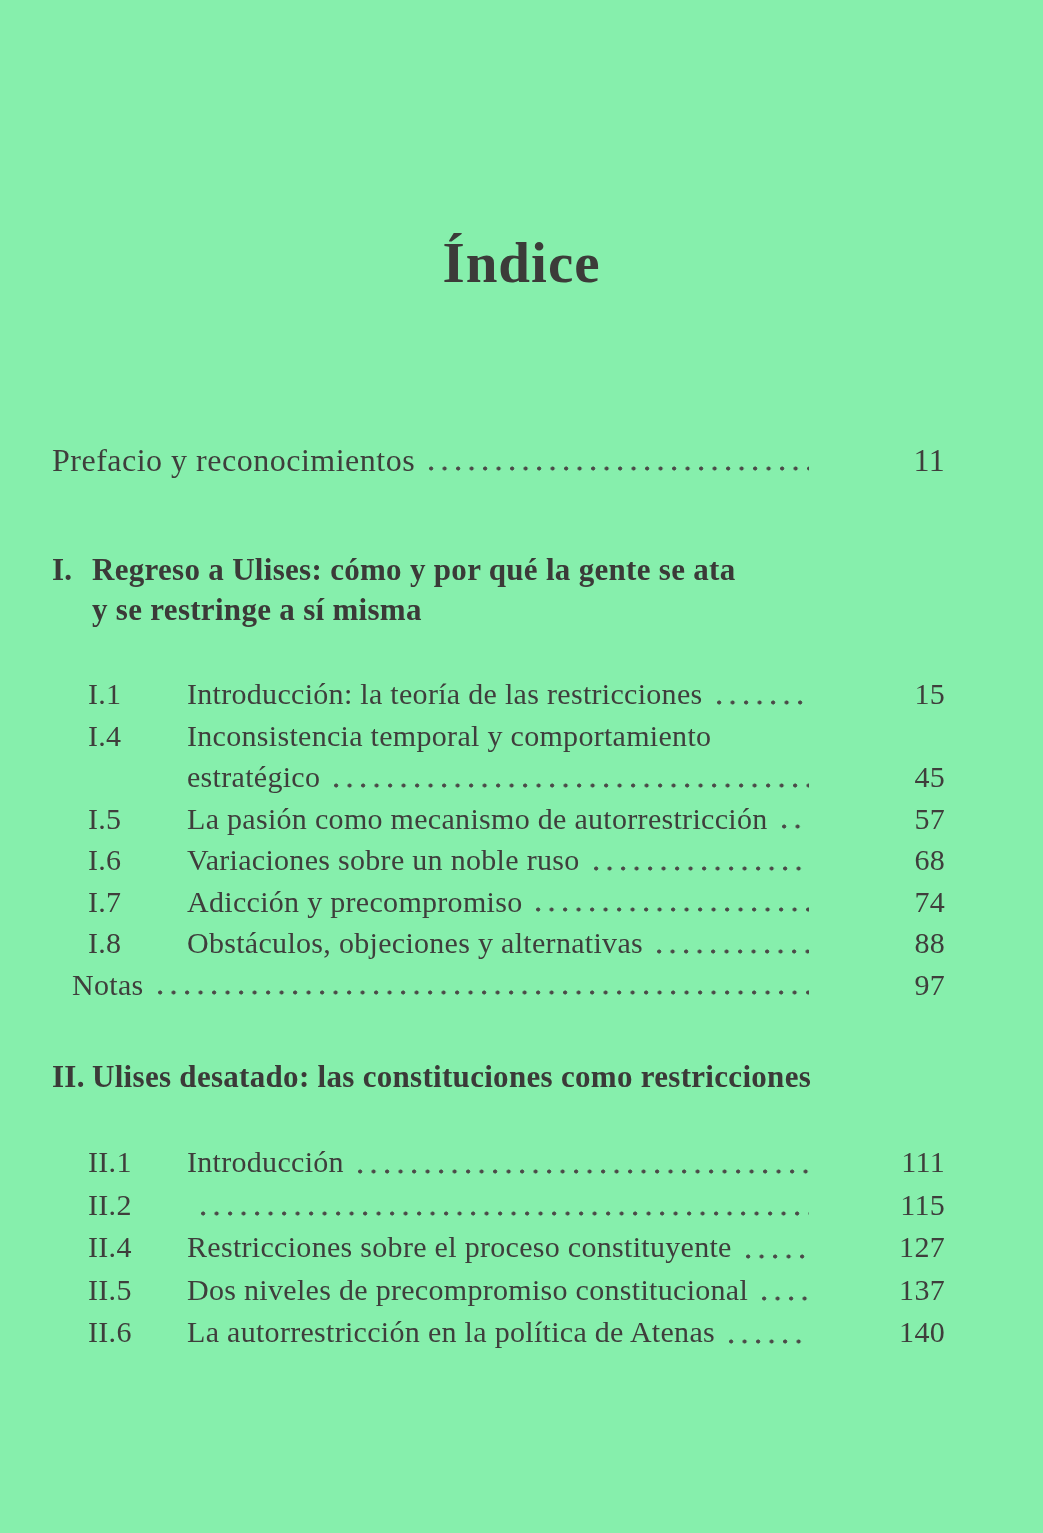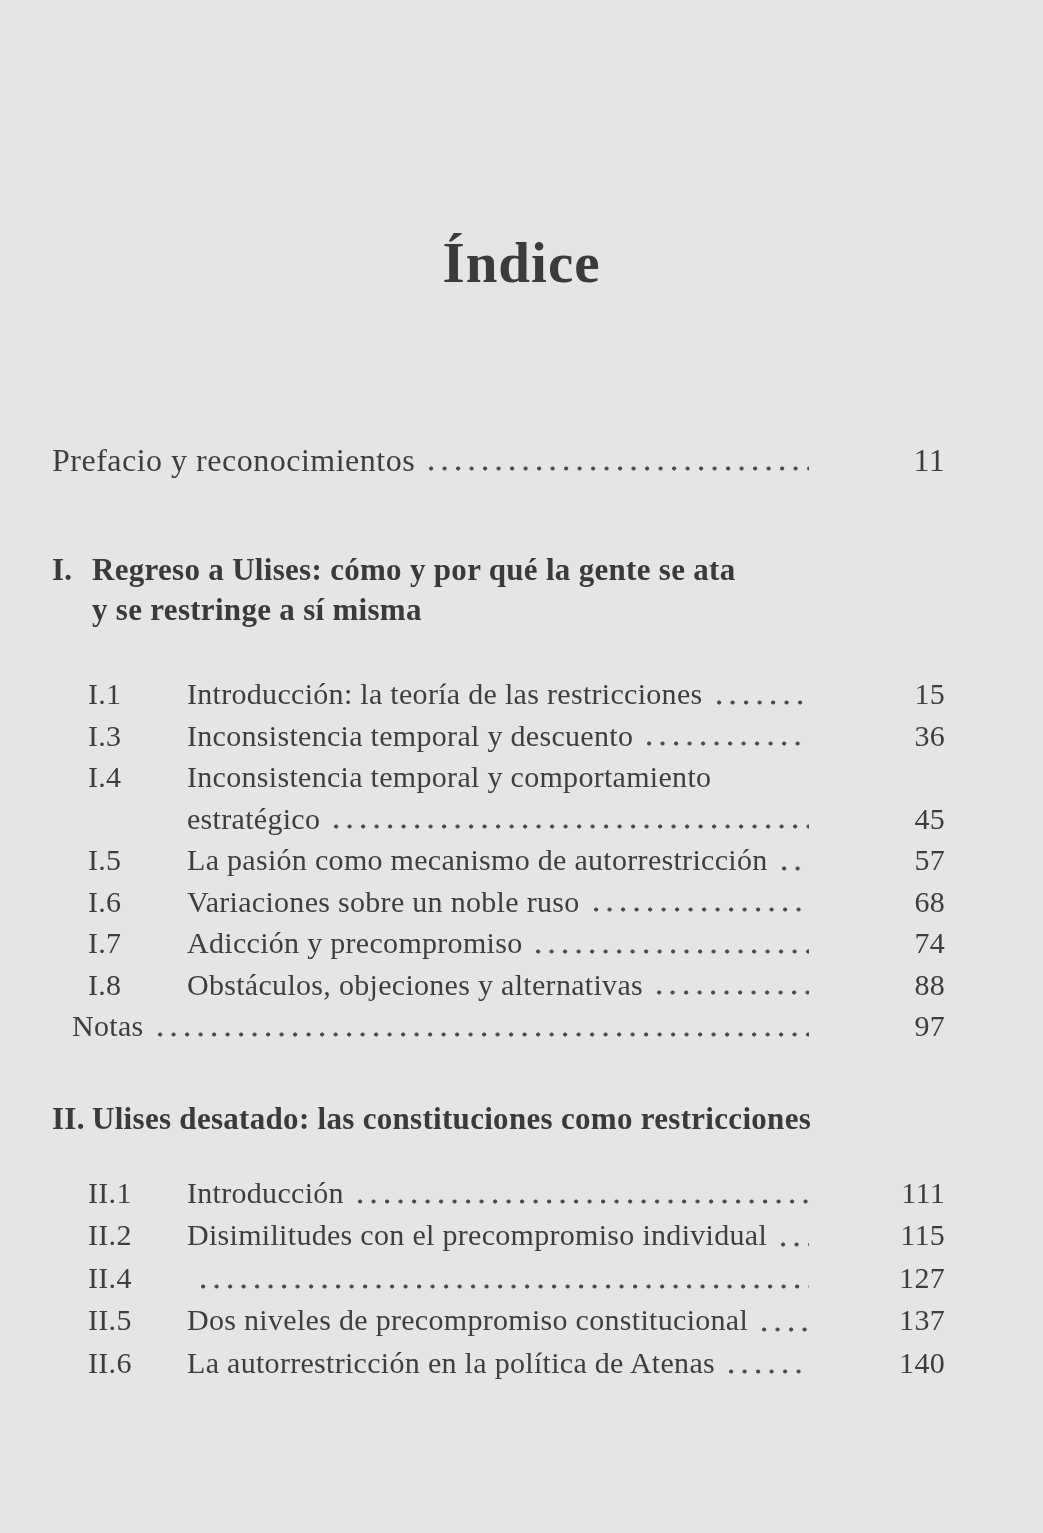--- a/index.html
+++ b/index.html
@@ -6,21 +6,21 @@
   body {
     width: 1043px;
     background: #ffffff;
     font-family: "Liberation Serif", "DejaVu Serif", serif;
     color: #3f3e3c;
   }
   .page {
     position: relative;
     width: 1043px;
     height: 1533px;
-    background: #e5e5e5;
+    background: #86efac;
     overflow: hidden;
     box-sizing: border-box;
     padding-top: 190px;
   }
   .content {
     margin-left: 52px;
     margin-right: 98px; 
   }
   .page-title {
     text-align: center;
@@ -78,21 +78,21 @@
     font-weight: 700;
     font-size: 31px;
     line-height: 40px;
     letter-spacing: 0.3px;
     color: #3b3a38;
   }
   .section-heading .sec-num { flex: none; width: 40px; }
   .heading-i  { margin-top: 68px; }
   .heading-ii { margin-top: 52px; }
   .items-i  { margin-top: 43px; }
-  .items-ii { margin-top: 33px; }
+  .items-ii { margin-top: 44px; }
   .items-ii .toc-row { height: 42.5px; line-height: 42.5px; }
 </style>
 </head>
 <body>
 
 <div class="page">
   <h1 class="page-title">Índice</h1>
 
   <div class="content">
 
@@ -110,26 +110,20 @@
       </div>
     </div>
 
     <div class="items-i">
       <div class="toc-row">
         <span class="num">I.1</span>
         <span class="label">Introducción: la teoría de las restricciones</span>
         <span class="dots"></span>
         <span class="pg">15</span>
       </div>
-      <div class="toc-row">
-        <span class="num">I.3</span>
-        <span class="label">Inconsistencia temporal y descuento</span>
-        <span class="dots"></span>
-        <span class="pg">36</span>
-      </div>
       <div class="toc-row no-leader">
         <span class="num">I.4</span>
         <span class="label">Inconsistencia temporal y comportamiento</span>
         <span class="dots"></span>
         <span class="pg"></span>
       </div>
       <div class="toc-row">
         <span class="num"></span>
         <span class="label">estratégico</span>
         <span class="dots"></span>
@@ -175,26 +169,26 @@
 
     <div class="items-ii">
       <div class="toc-row">
         <span class="num">II.1</span>
         <span class="label">Introducción</span>
         <span class="dots"></span>
         <span class="pg">111</span>
       </div>
       <div class="toc-row">
         <span class="num">II.2</span>
-        <span class="label">Disimilitudes con el precompromiso individual</span>
         <span class="dots"></span>
         <span class="pg">115</span>
       </div>
       <div class="toc-row">
         <span class="num">II.4</span>
+        <span class="label">Restricciones sobre el proceso constituyente</span>
         <span class="dots"></span>
         <span class="pg">127</span>
       </div>
       <div class="toc-row">
         <span class="num">II.5</span>
         <span class="label">Dos niveles de precompromiso constitucional</span>
         <span class="dots"></span>
         <span class="pg">137</span>
       </div>
       <div class="toc-row">

